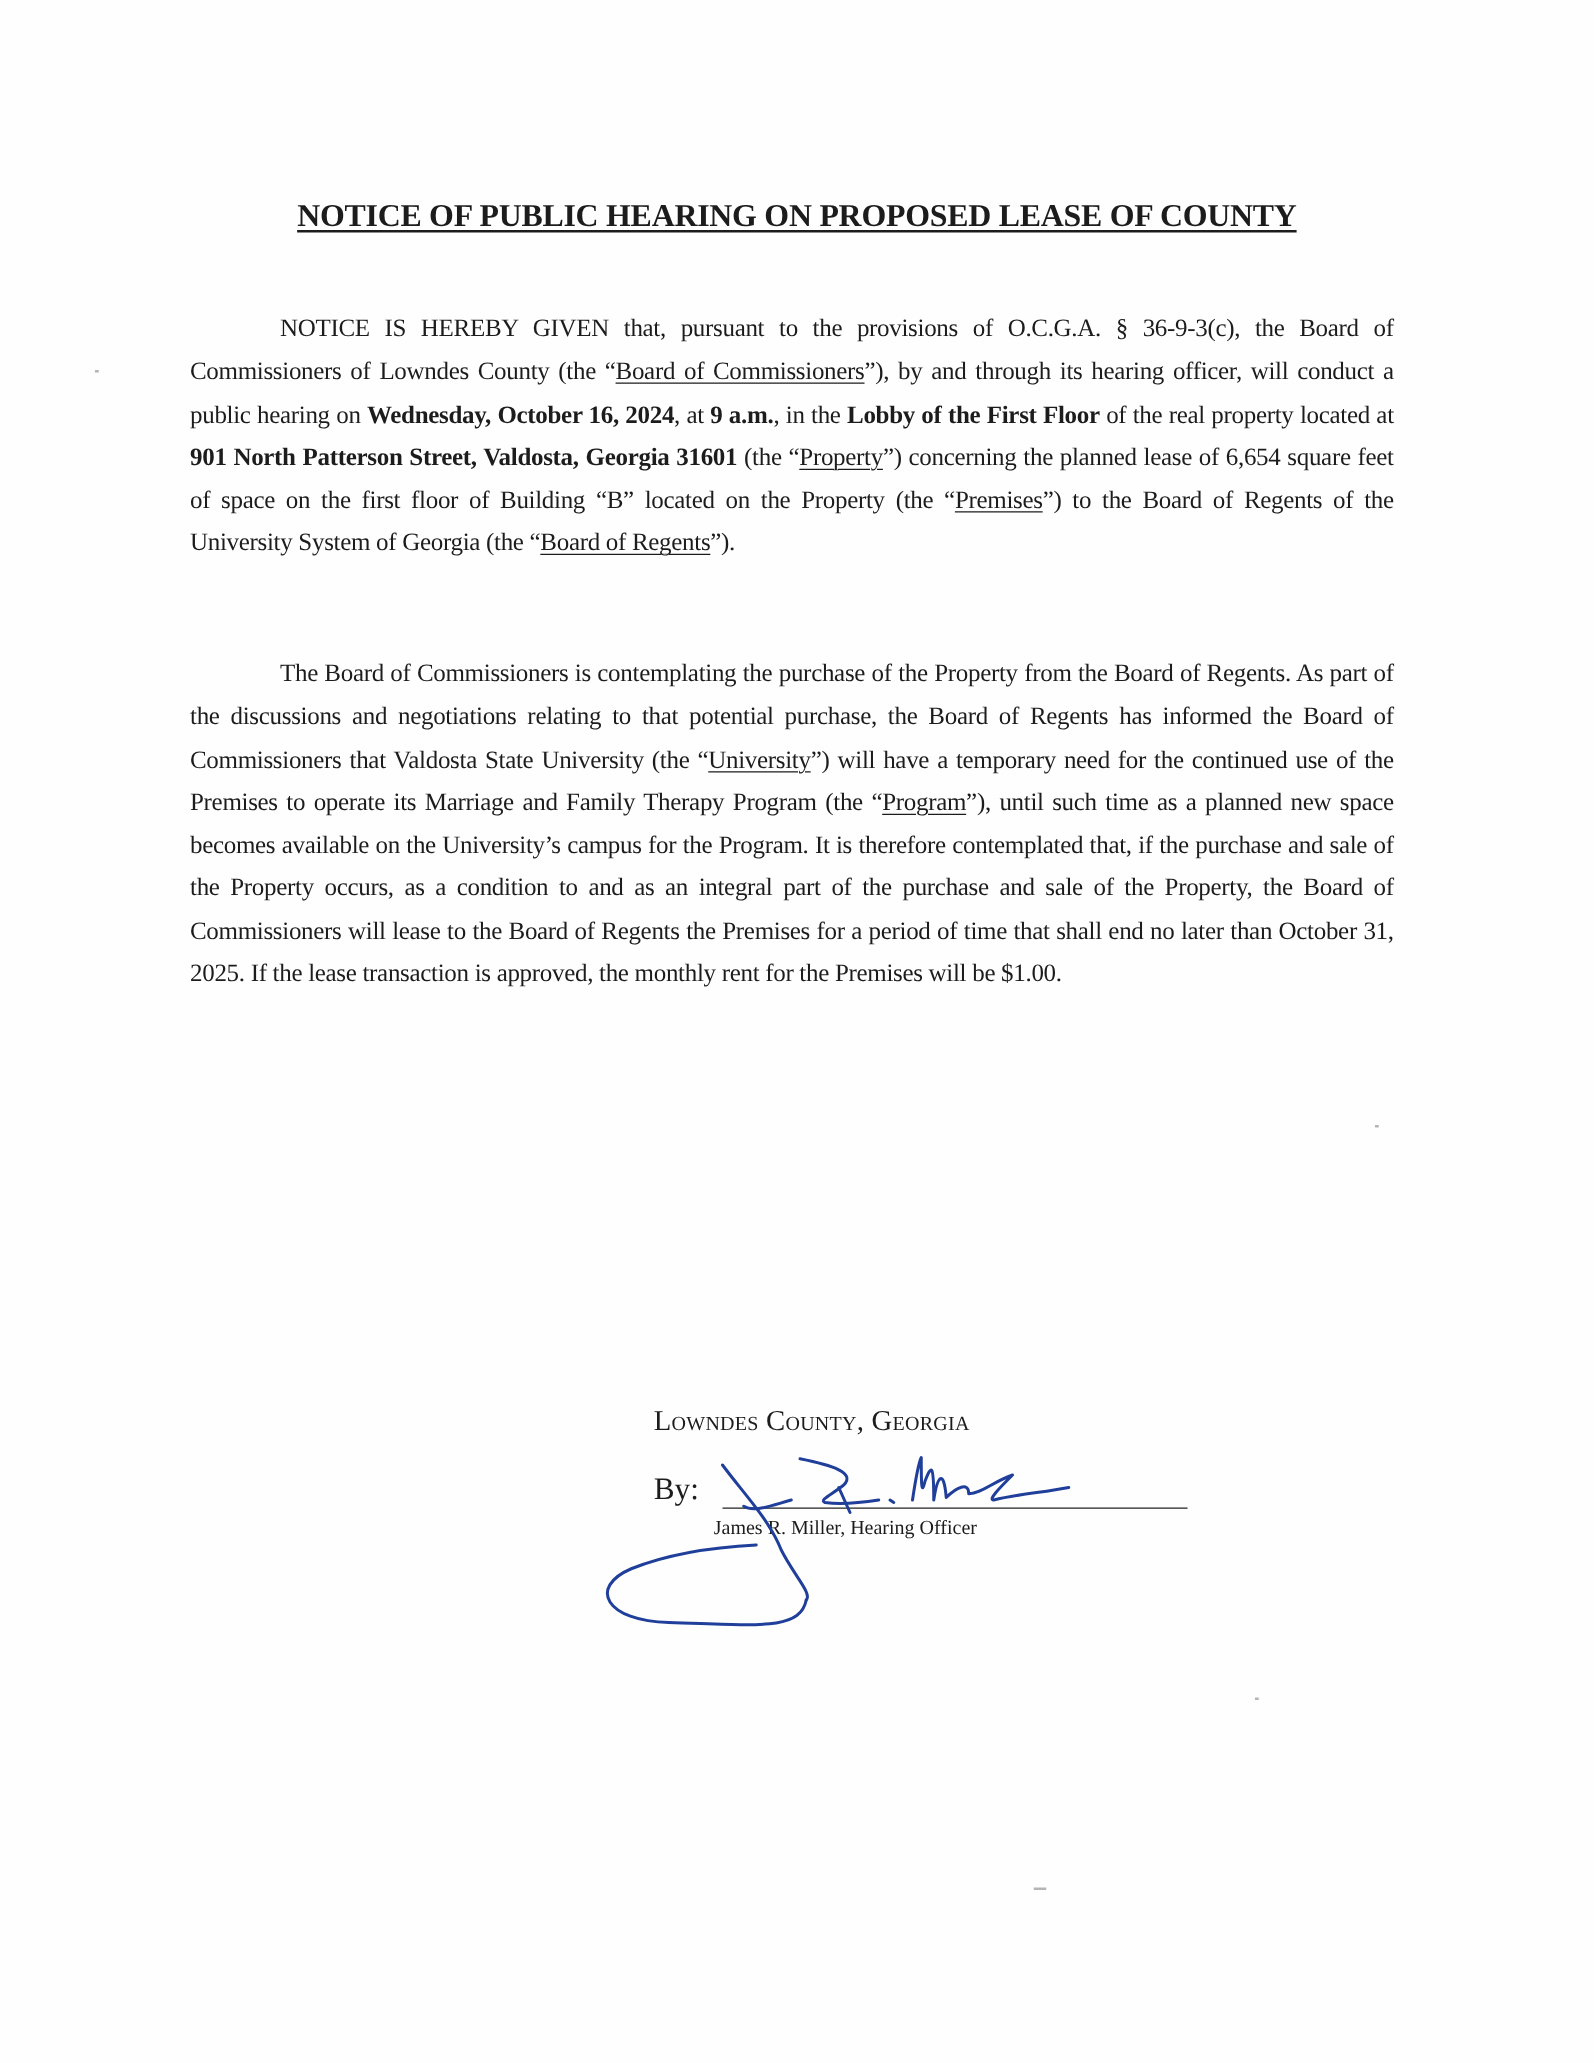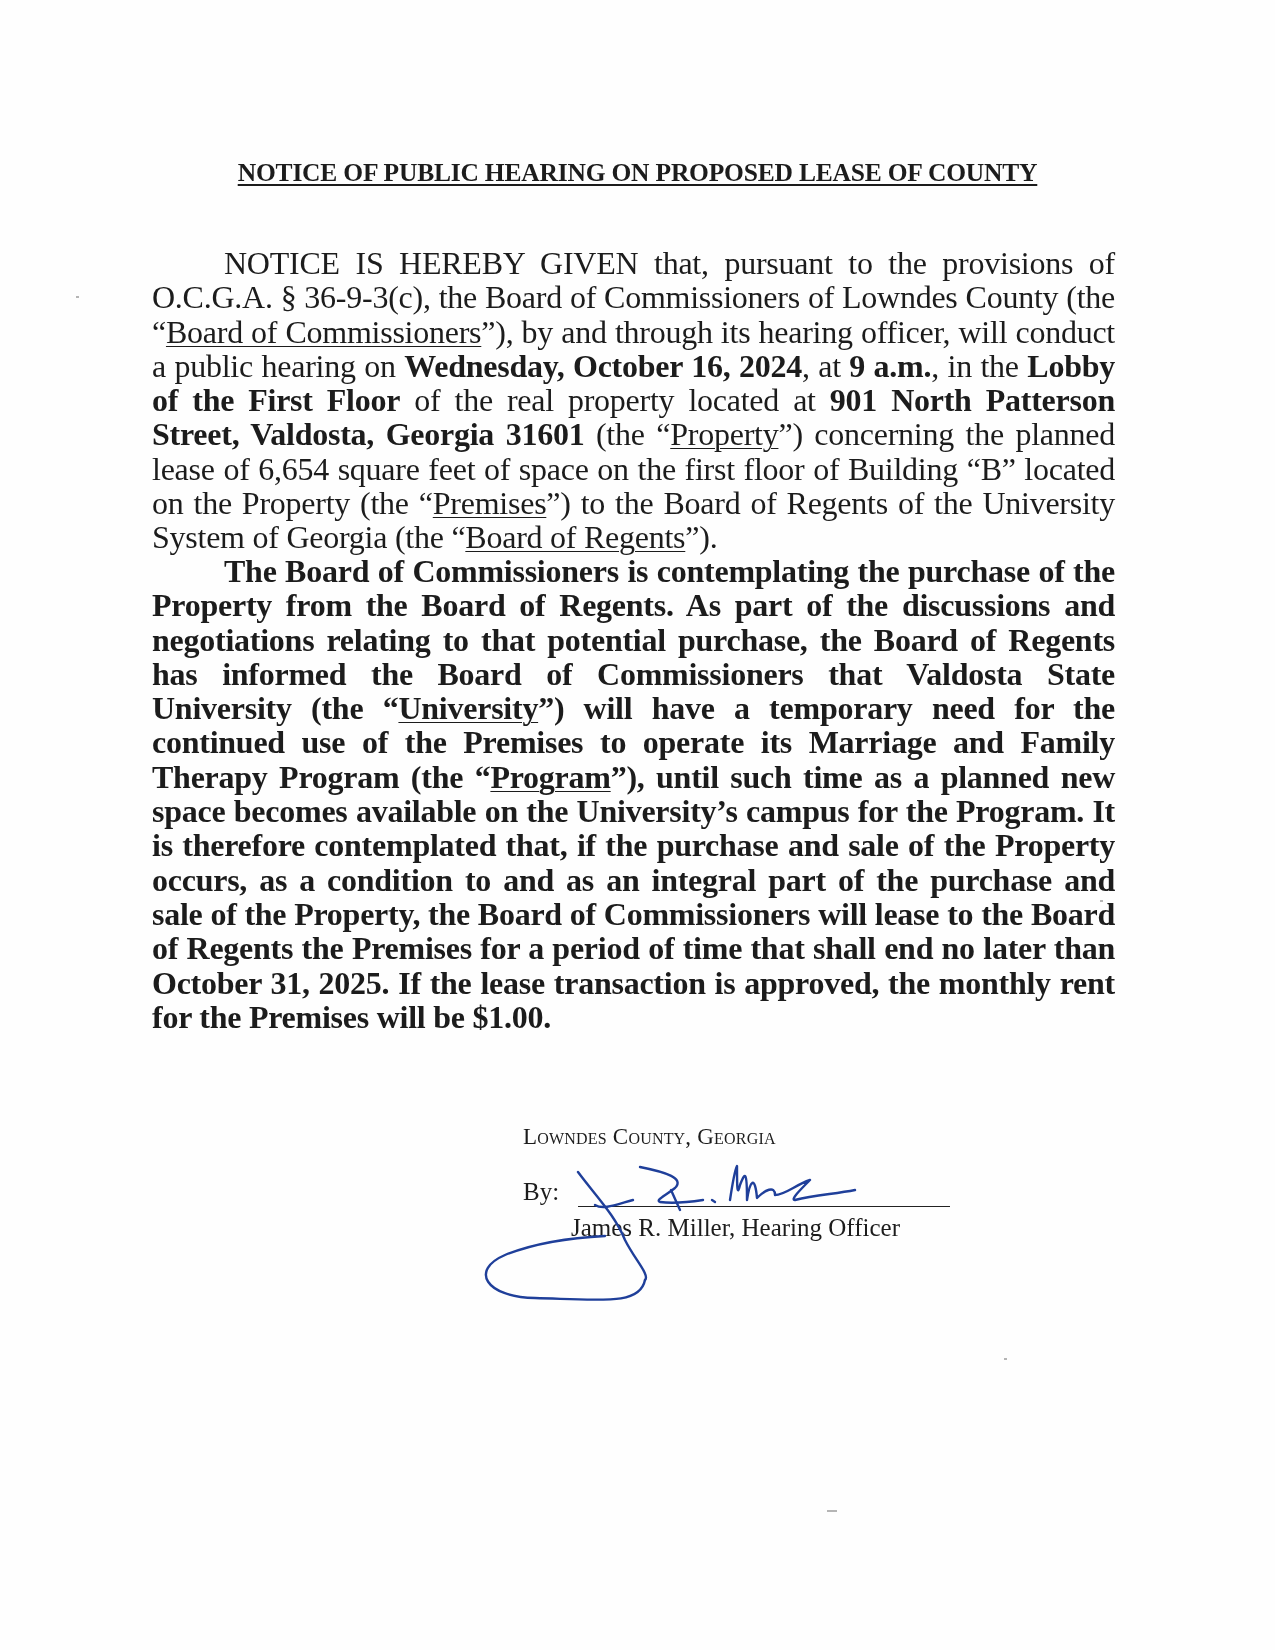--- a/index.html
+++ b/index.html
@@ -11,38 +11,38 @@
       color: #1c1c1c;
     }
     .title {
       position: absolute; left: 150px; top: 155px; width: 975px;
       text-align: center; font-weight: bold; font-size: 25.5px; line-height: 35px;
       letter-spacing: -0.2px;
     }
     .title span { text-decoration: underline; text-decoration-thickness: 2px; text-underline-offset: 3px; }
     .body {
       position: absolute; left: 152px; width: 963px;
-      font-size: 32px; line-height: 34.3px; text-align: justify;
+      font-size: 20px; line-height: 34.3px; text-align: justify;
       letter-spacing: -0.25px;
     }
     .p1 { top: 246px; }
-    .p2 { top: 554px; font-weight: bold; }
+    .p2 { top: 522px; }
     .p3 { top: 997px; }
     .indent { display: inline-block; width: 72px; }
     u { text-decoration-thickness: 1px; text-underline-offset: 3px; }
     b { font-weight: bold; }
     .sig-block { position: absolute; left: 523px; top: 1122px; width: 450px; }
     .county {
       font-weight: normal; font-size: 23px; font-variant: small-caps; letter-spacing: 0.2px;
       line-height: 30px;
     }
     .by-row { position: relative; margin-top: 26px; height: 34px; font-size: 25px; }
     .by-label { position: absolute; left: 0; top: 0; }
     .sig-line { position: absolute; left: 55px; top: 28px; width: 372px; height: 0; border-top: 1.5px solid #222; }
-    .signer { position: absolute; left: 48px; top: 36px; font-size: 25px; white-space: nowrap; }
+    .signer { position: absolute; left: 48px; top: 36px; font-size: 16px; white-space: nowrap; }
     .signature { position: absolute; left: 475px; top: 1160px; width: 440px; height: 170px; pointer-events: none; }
     .speck { position: absolute; width: 3px; height: 2px; background: #b5b5b5; }
   </style>
 </head>
 <body>
 
 <div class="page">
 
   <div class="title">
     <span>NOTICE OF PUBLIC HEARING ON PROPOSED LEASE OF COUNTY</span><br>

